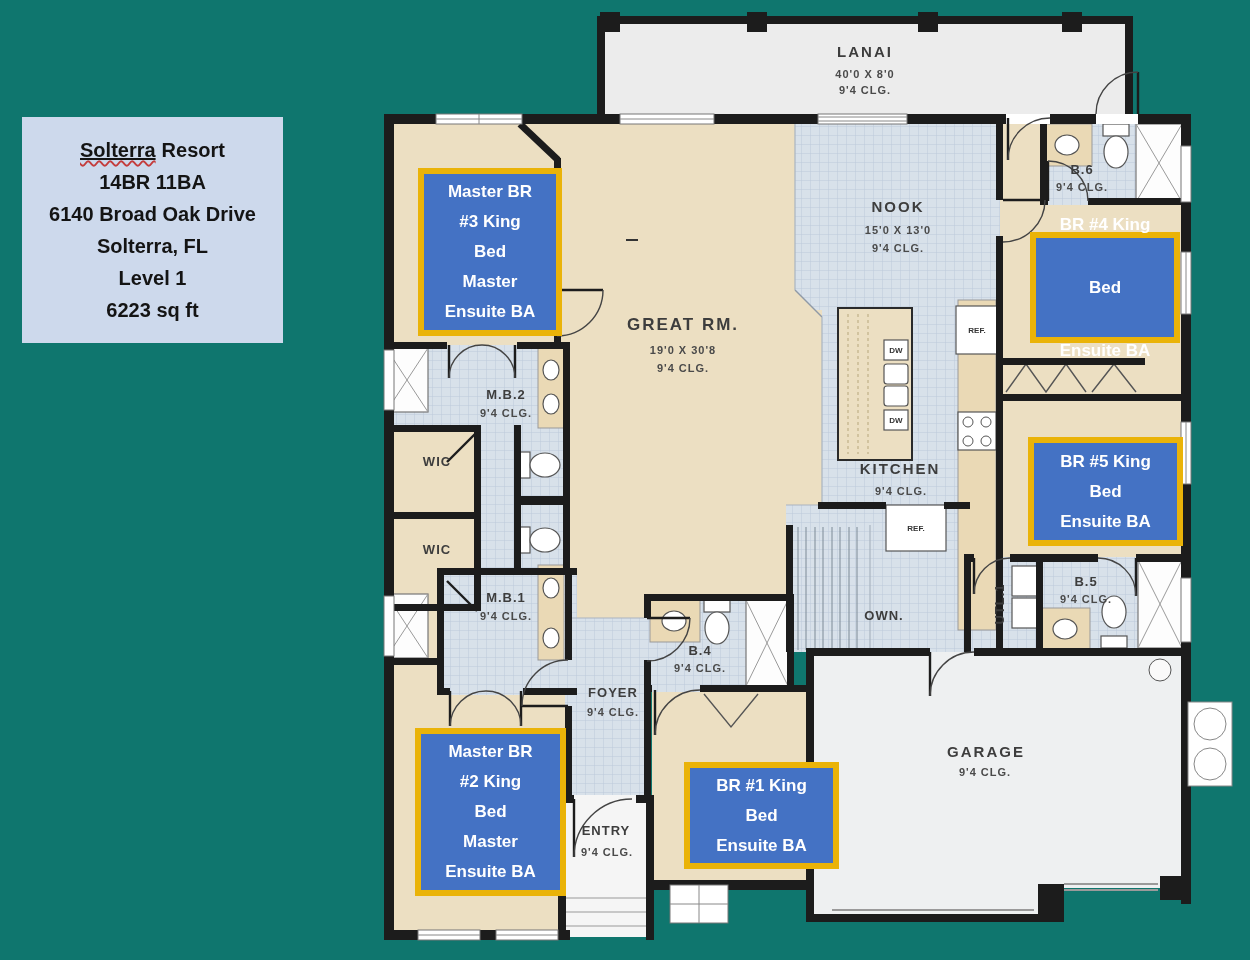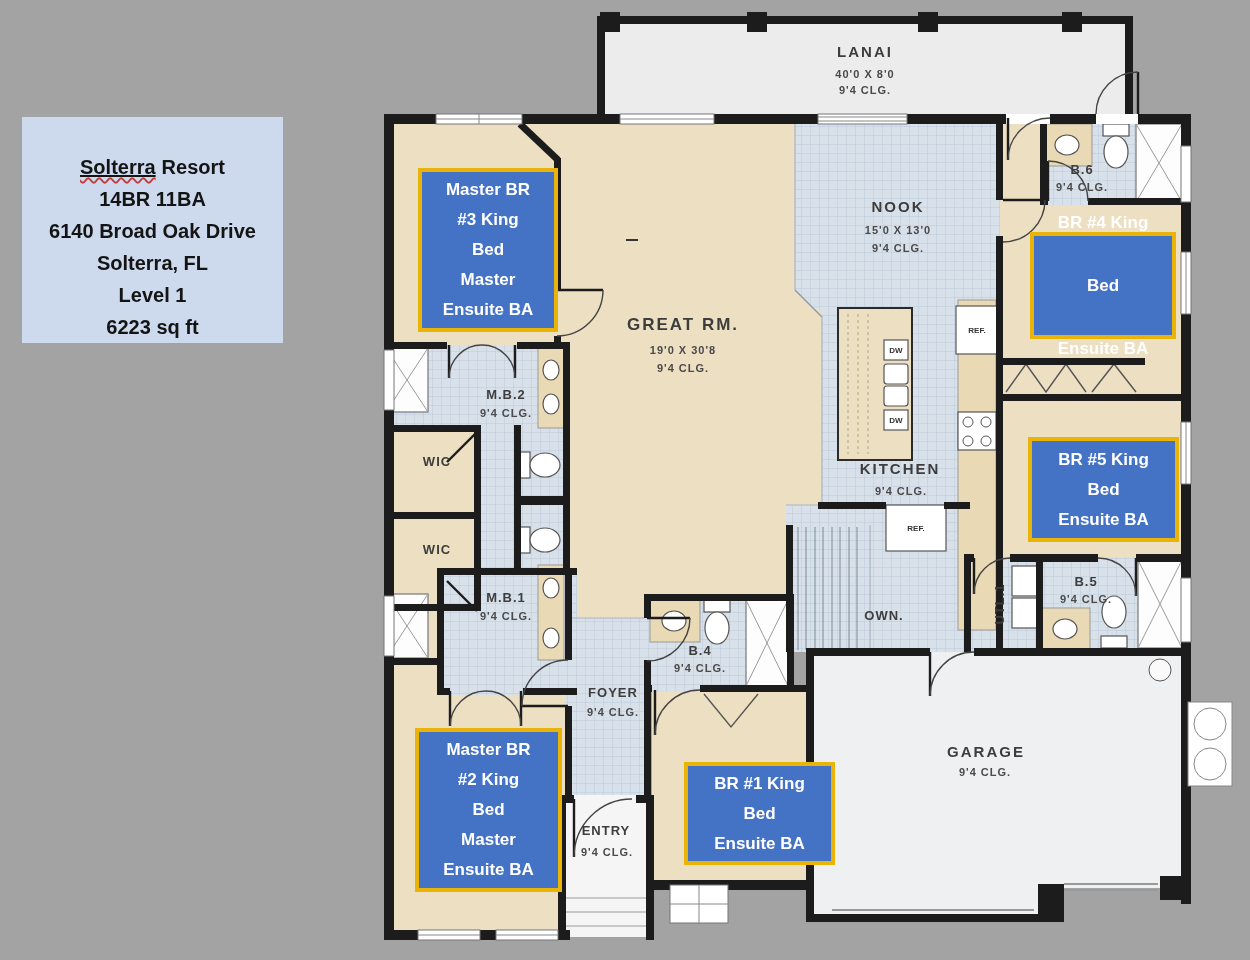--- a/index.html
+++ b/index.html
@@ -1,24 +1,24 @@
 <!DOCTYPE html>
 <html><head>
 <meta charset="utf-8">
 <style>
   html,body{margin:0;padding:0;background:#fff;}
-  .stage{position:relative;width:1250px;height:960px;background:#a3a3a3;overflow:hidden;
+  .stage{position:relative;width:1250px;height:960px;background:#0f766e;overflow:hidden;
          font-family:"Liberation Sans", sans-serif;}
   .info-box{position:absolute;left:22px;top:117px;width:261px;height:226px;background:#cdd9ec;
-            display:flex;flex-direction:column;justify-content:flex-end;text-align:center;
+            display:flex;flex-direction:column;justify-content:center;text-align:center;
             font-weight:bold;font-size:20px;line-height:32px;color:#141414;}
   .u-black{text-decoration:underline solid #141414;}
   .u-red{text-decoration:underline wavy #c43c3c;text-decoration-thickness:1.5px;text-underline-offset:3px;}
   .t-rest{margin-left:6px;}
-  .bed-label{position:absolute;background:#4472c4;border:4px solid #eab308;color:#ffffff;
+  .bed-label{position:absolute;background:#4472c4;border:6px solid #eab308;color:#ffffff;
              font-weight:bold;font-size:17px;text-align:center;display:flex;flex-direction:column;
              justify-content:center;line-height:30px;}
   svg{position:absolute;left:0;top:0;}
   .w{fill:#1c1c1c;}
   .wl{stroke:#1c1c1c;stroke-width:7;}
   .win{fill:#ffffff;stroke:#777;stroke-width:1;}
   .winline{stroke:#888;stroke-width:1;}
   .shx{fill:#fdfdfd;stroke:#777;stroke-width:1.2;}
   .xline{stroke:#9a9a9a;stroke-width:1;}
   .fix{fill:#ffffff;stroke:#555;stroke-width:1.2;}

